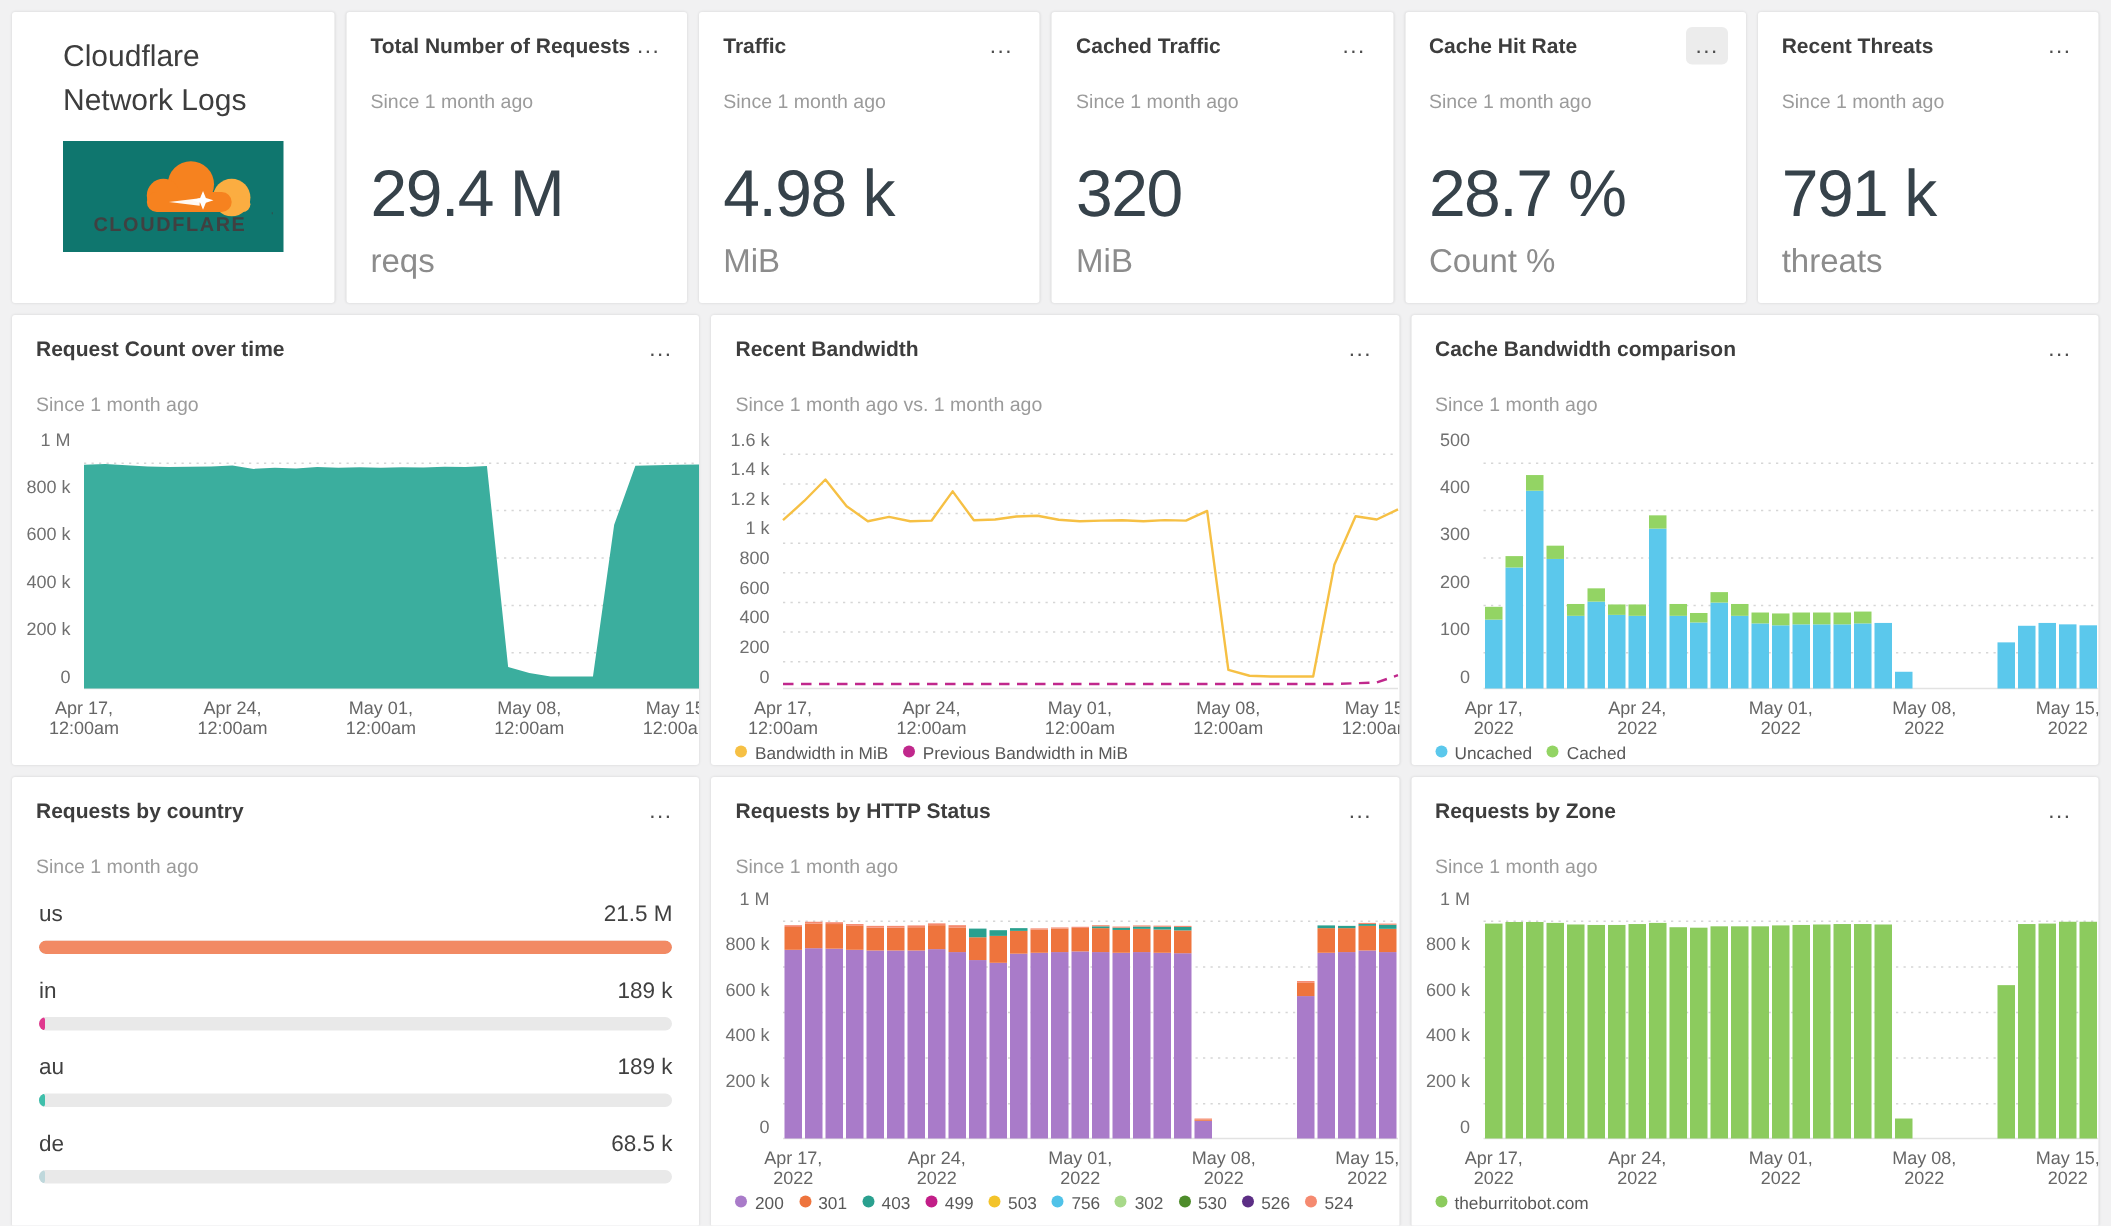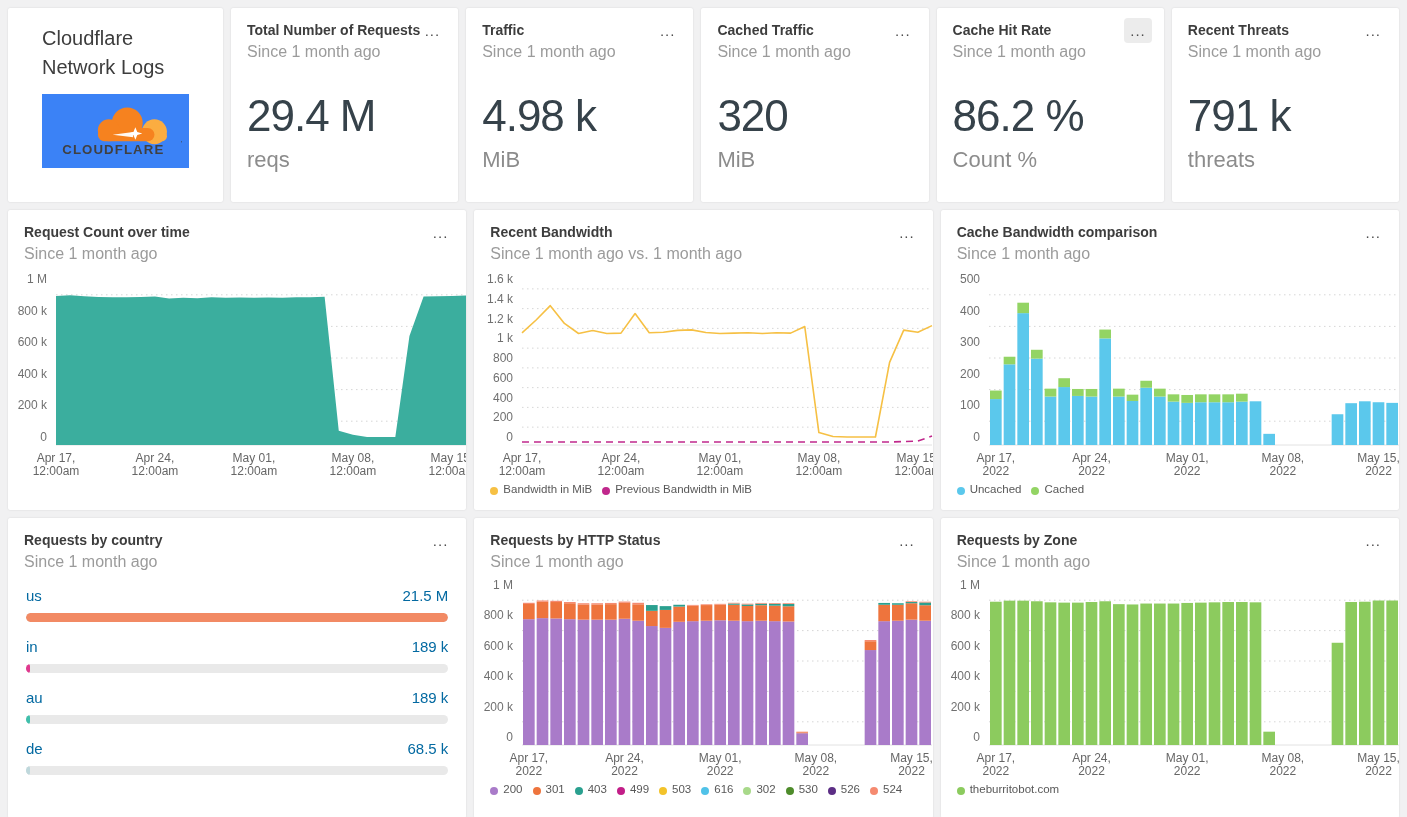--- a/index.html
+++ b/index.html
@@ -4,42 +4,42 @@
 <style>
   * { margin:0; padding:0; box-sizing:border-box; }
   html,body { width:1407px; height:817px; overflow:hidden; }
   body { background:#f1f1f2; padding:8px; font-family:"Liberation Sans", sans-serif; }
   .grid { display:grid; gap:8px; margin-bottom:8px; }
   .top  { grid-template-columns:215px repeat(5,1fr); height:194px; }
   .mid, .bot { grid-template-columns:repeat(3,1fr); height:300px; }
   .card { position:relative; background:#fff; border-radius:2px; box-shadow:0 0 2px rgba(0,0,0,.12); overflow:hidden; }
   .card-head { padding:14px 16px 0; }
   .card-title { font-size:14px; font-weight:bold; color:#3d3d3d; line-height:1.25; }
-  .card-sub { font-size:16px; color:#9b9b9b; margin-top:3px; }
+  .card-sub { font-size:13px; color:#9b9b9b; margin-top:20px; }
   .menu-btn { position:absolute; top:10px; right:12px; color:#4d4d4d; font-size:15px; letter-spacing:1px;
               line-height:1; padding:5px 6px; border-radius:4px; cursor:pointer; user-select:none; }
   .menu-btn.active { background:#ececec; }
   
   .logo-card { padding:16px 34px; }
   .logo-title { font-size:20px; color:#3d3d3d; line-height:1.45; }
-  .logo-img { margin-top:12px; height:74px; background:#3b82f6; display:flex; align-items:center; justify-content:center; }
+  .logo-img { margin-top:12px; height:74px; background:#0f766e; display:flex; align-items:center; justify-content:center; }
   
   .stat-value { margin:30px 16px 0; font-size:44px; color:#36424a; letter-spacing:-1px; white-space:nowrap; }
   .stat-unit { margin:6px 16px 0; font-size:22px; color:#8c8c8c; }
   
   .chart-box { height:206px; margin-top:10px; }
   .bot .chart-box { height:200px; margin-top:8px; }
   .chart-legend { display:flex; gap:10px; padding:4px 0 0 16px; flex-wrap:nowrap; }
-  .legend-item { display:flex; align-items:flex-end; gap:5px; font-size:11.5px; color:#585858; white-space:nowrap; }
+  .legend-item { display:flex; align-items:flex-start; gap:5px; font-size:11.5px; color:#585858; white-space:nowrap; }
   .legend-dot { width:8px; height:8px; border-radius:50%; flex:0 0 auto; }
   .ytick { font-size:12px; fill:#707070; }
   .xtick { font-size:12px; fill:#666; }
   
   .crow { margin:16px 18px 0; }
-  .crow-top { display:flex; justify-content:space-between; font-size:15px; color:#0369a1; }
+  .crow-top { display:flex; justify-content:space-between; font-size:15px; color:#404040; }
   .ctrack { margin-top:9px; height:9px; border-radius:5px; background:#e9e9e9; overflow:hidden; }
   .cfill { height:100%; border-radius:5px; }
 </style>
 </head>
 <body>
 
 <div class="grid top">
 
   <div class="card logo-card">
     <div class="logo-title">Cloudflare Network Logs</div>
@@ -87,21 +87,21 @@
     <div class="stat-value">320</div>
     <div class="stat-unit">MiB</div>
   </div>
 
   <div class="card">
     <div class="card-head">
       <div class="card-title">Cache Hit Rate</div>
       <div class="card-sub">Since 1 month ago</div>
     </div>
     <div class="menu-btn active">...</div>
-    <div class="stat-value">86.2 %</div>
+    <div class="stat-value">28.7 %</div>
     <div class="stat-unit">Count %</div>
   </div>
 
   <div class="card">
     <div class="card-head">
       <div class="card-title">Recent Threats</div>
       <div class="card-sub">Since 1 month ago</div>
     </div>
     <div class="menu-btn">...</div>
     <div class="stat-value">791 k</div>
@@ -448,21 +448,21 @@
         <span class="legend-item">
           <span class="legend-dot" style="background: rgb(194, 30, 136);"></span>
           <span>499</span>
         </span>
         <span class="legend-item">
           <span class="legend-dot" style="background: rgb(243, 195, 42);"></span>
           <span>503</span>
         </span>
         <span class="legend-item">
           <span class="legend-dot" style="background: rgb(80, 194, 232);"></span>
-          <span>616</span>
+          <span>756</span>
         </span>
         <span class="legend-item">
           <span class="legend-dot" style="background: rgb(168, 217, 138);"></span>
           <span>302</span>
         </span>
         <span class="legend-item">
           <span class="legend-dot" style="background: rgb(78, 140, 43);"></span>
           <span>530</span>
         </span>
         <span class="legend-item">

